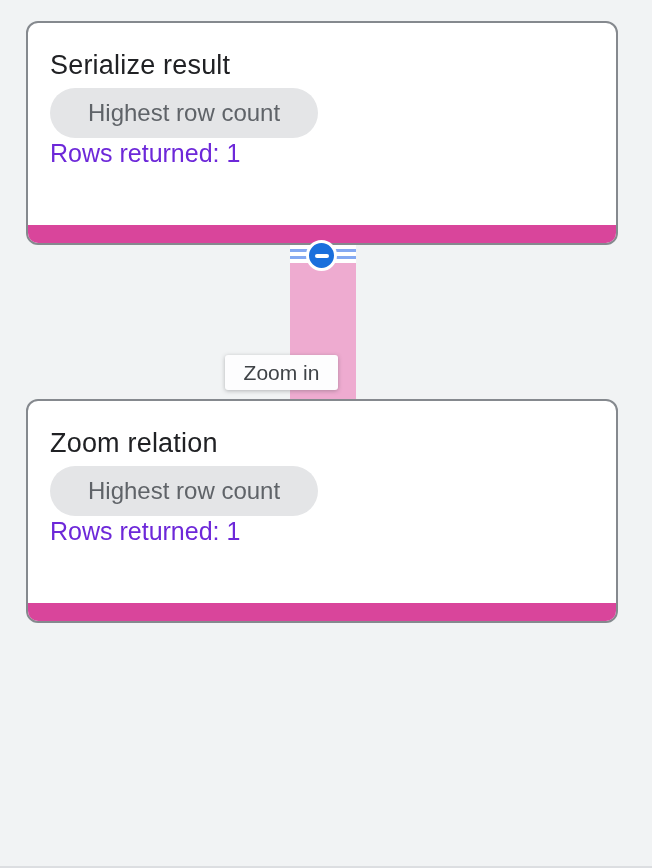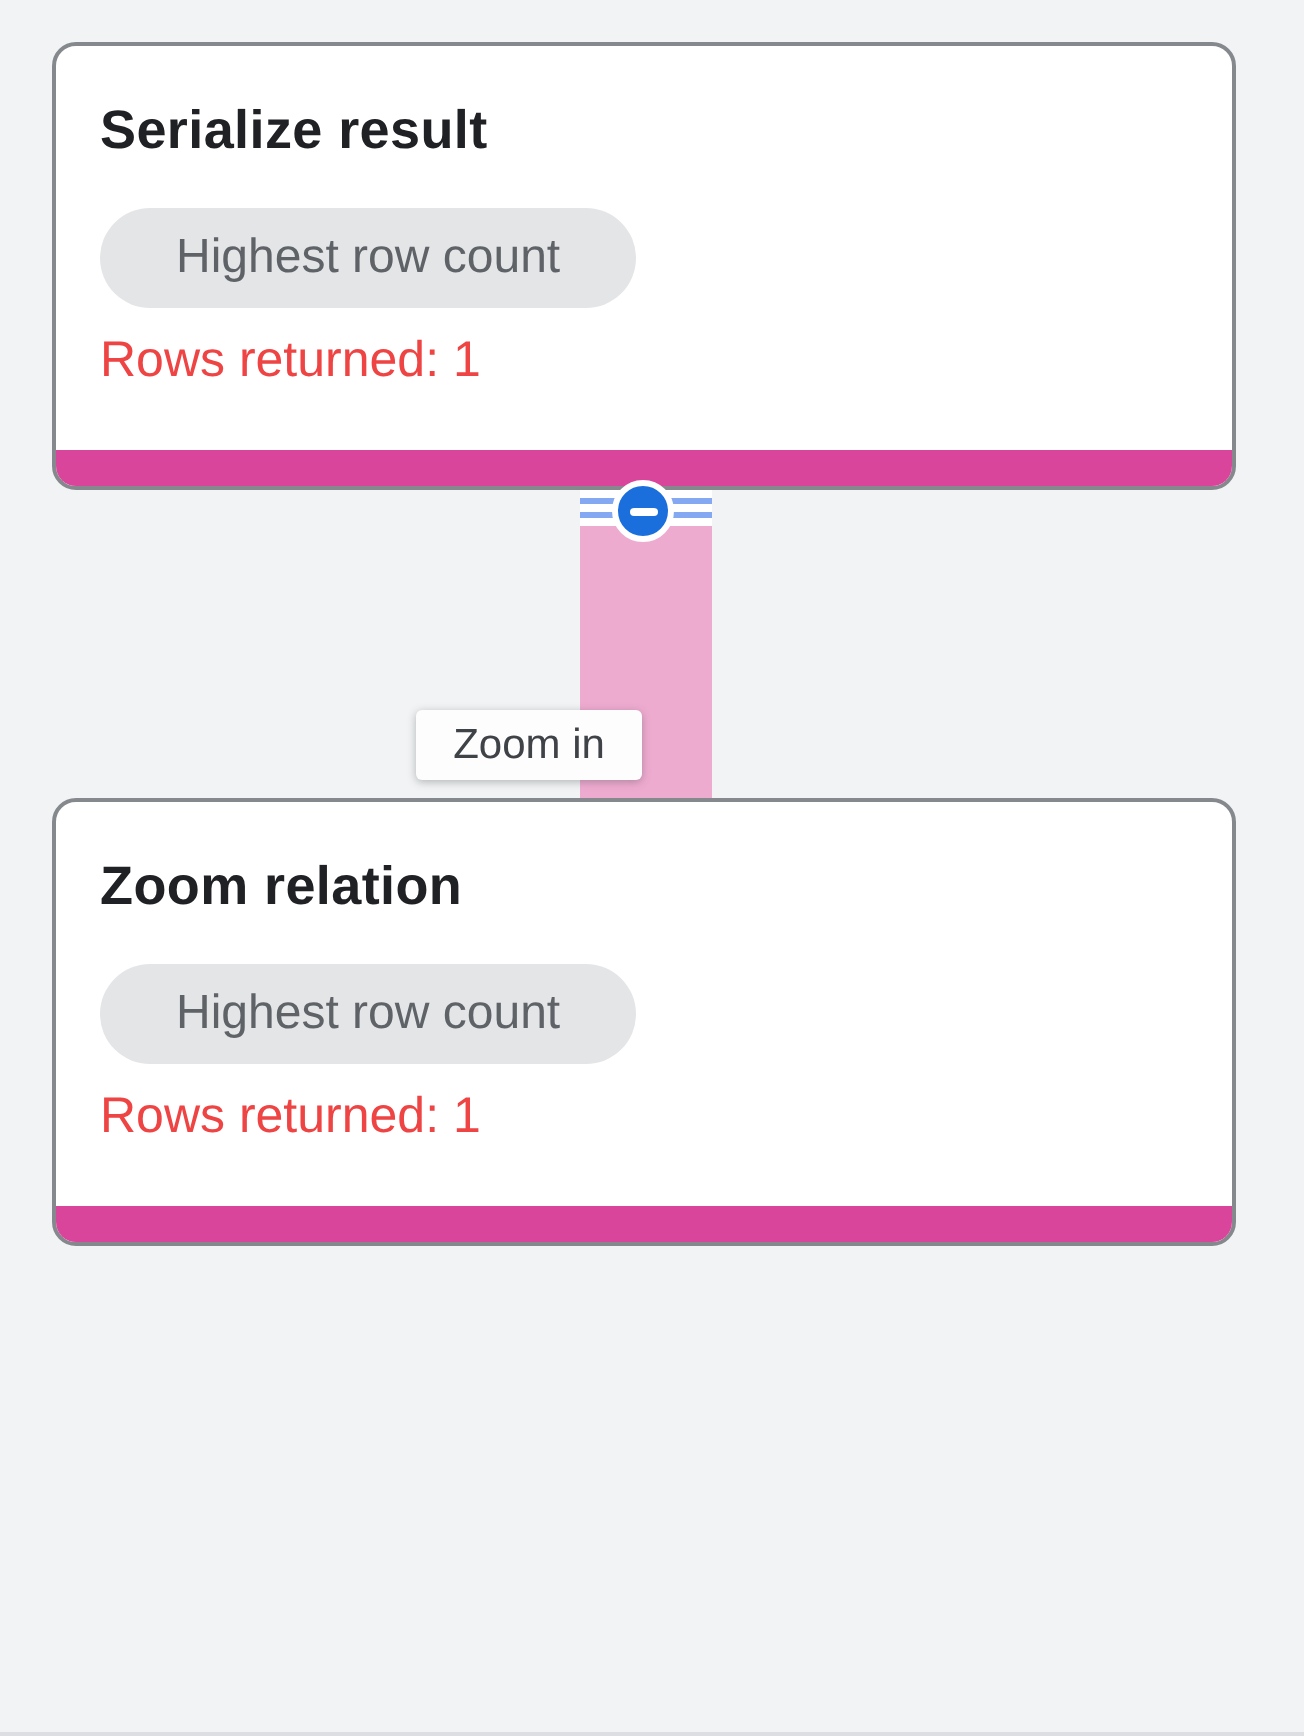--- a/index.html
+++ b/index.html
@@ -33,40 +33,39 @@
   }
   .stage-card.first  { top: 21px; }
   .stage-card.second { top: 399px; }
 
   .stage-content {
     padding: 25px 22px 0 22px;
   }
   .stage-title {
     font-size: 27px;
     line-height: 34px;
-    font-weight: bold;
+    font-weight: normal;
     color: #202124;
     letter-spacing: 0.2px;
   }
   .stage-badge {
     display: inline-block;
-    margin-top: 22px;
+    margin-top: 6px;
     background: #e4e5e7;
     color: #5f6368;
     font-size: 24px;
     line-height: 50px;
     padding: 0 38px;
     border-radius: 25px;
     white-space: nowrap;
   }
   .stage-rows {
-    margin-top: 11px;
     font-size: 25px;
     line-height: 30px;
-    color: #ef4444;
+    color: #6d28d9;
   }
   .stage-accent-bar {
     position: absolute;
     left: 0;
     right: 0;
     bottom: 0;
     height: 18px;
     background: #d9459b;
   }
 
@@ -117,21 +116,21 @@
     height: 4px;
     margin-left: -7px;
     margin-top: -2px;
     background: #ffffff;
     border-radius: 2px;
   }
 
   
   .zoom-tooltip {
     position: absolute;
-    left: 208px;
+    left: 225px;
     top: 355px;
     width: 113px;
     height: 35px;
     box-sizing: border-box;
     background: #fdfdfe;
     border-radius: 3px;
     box-shadow: 0 1px 4px rgba(60, 64, 67, 0.35);
     color: #3f4347;
     font-size: 21px;
     line-height: 35px;

